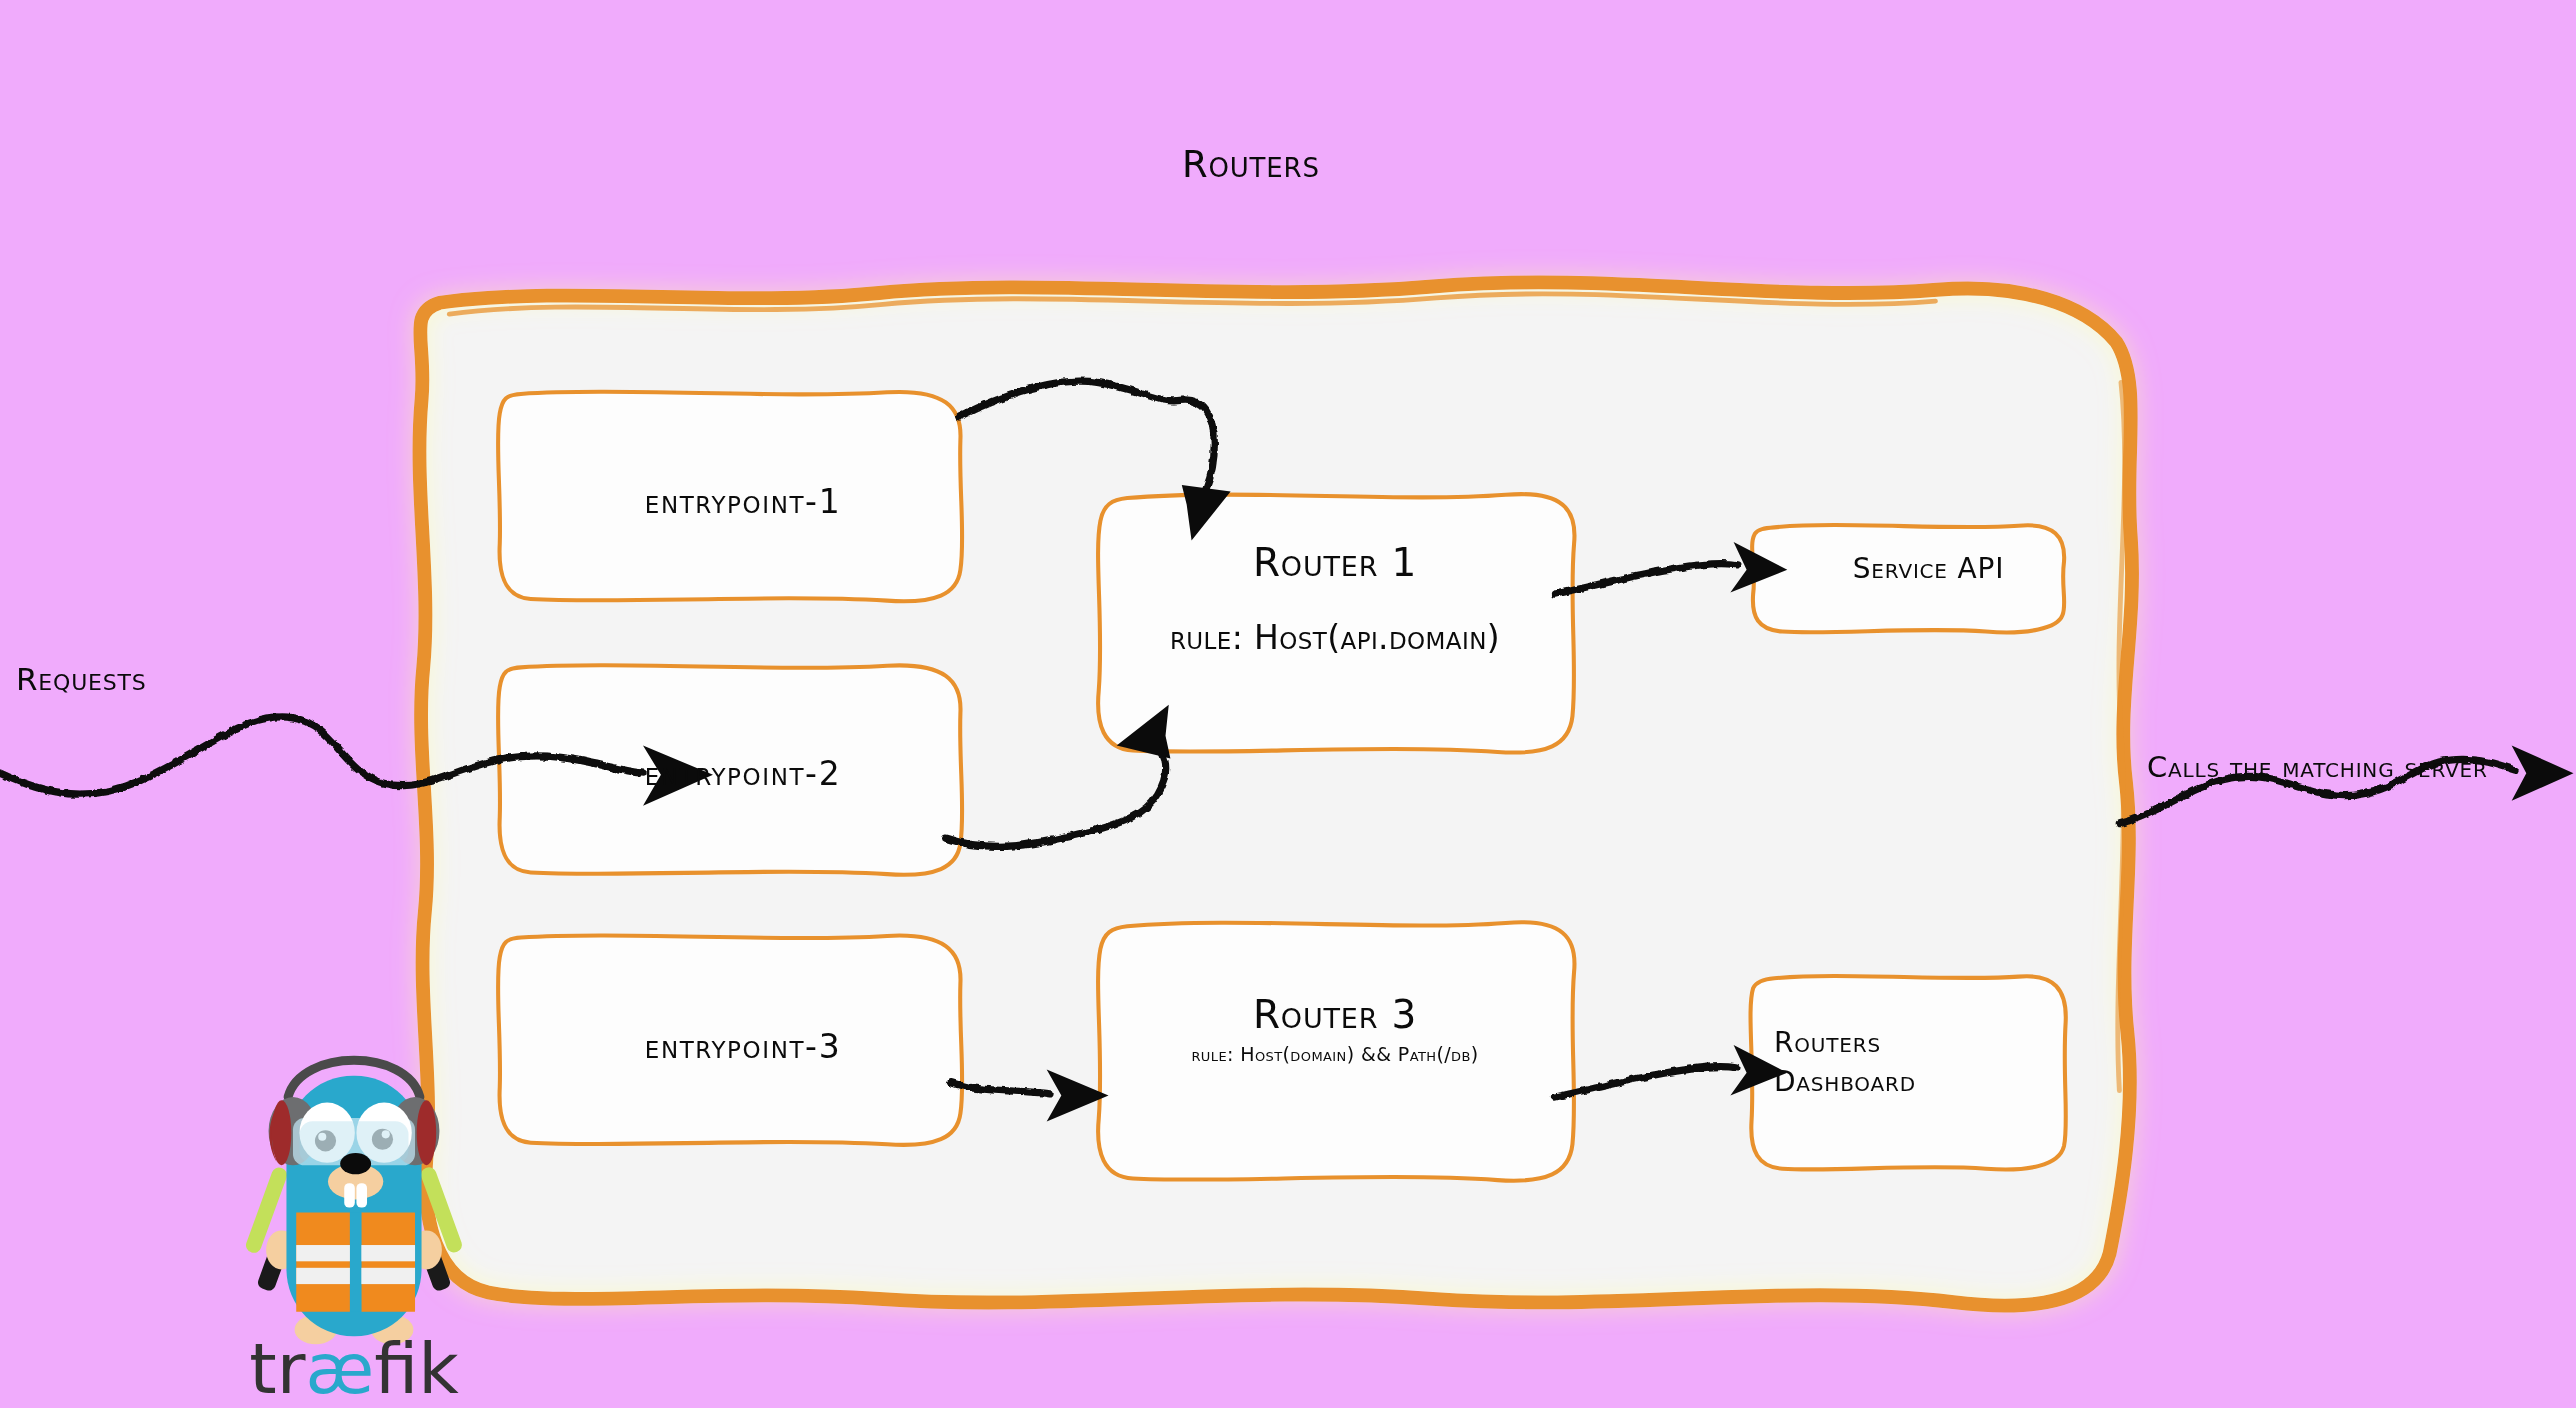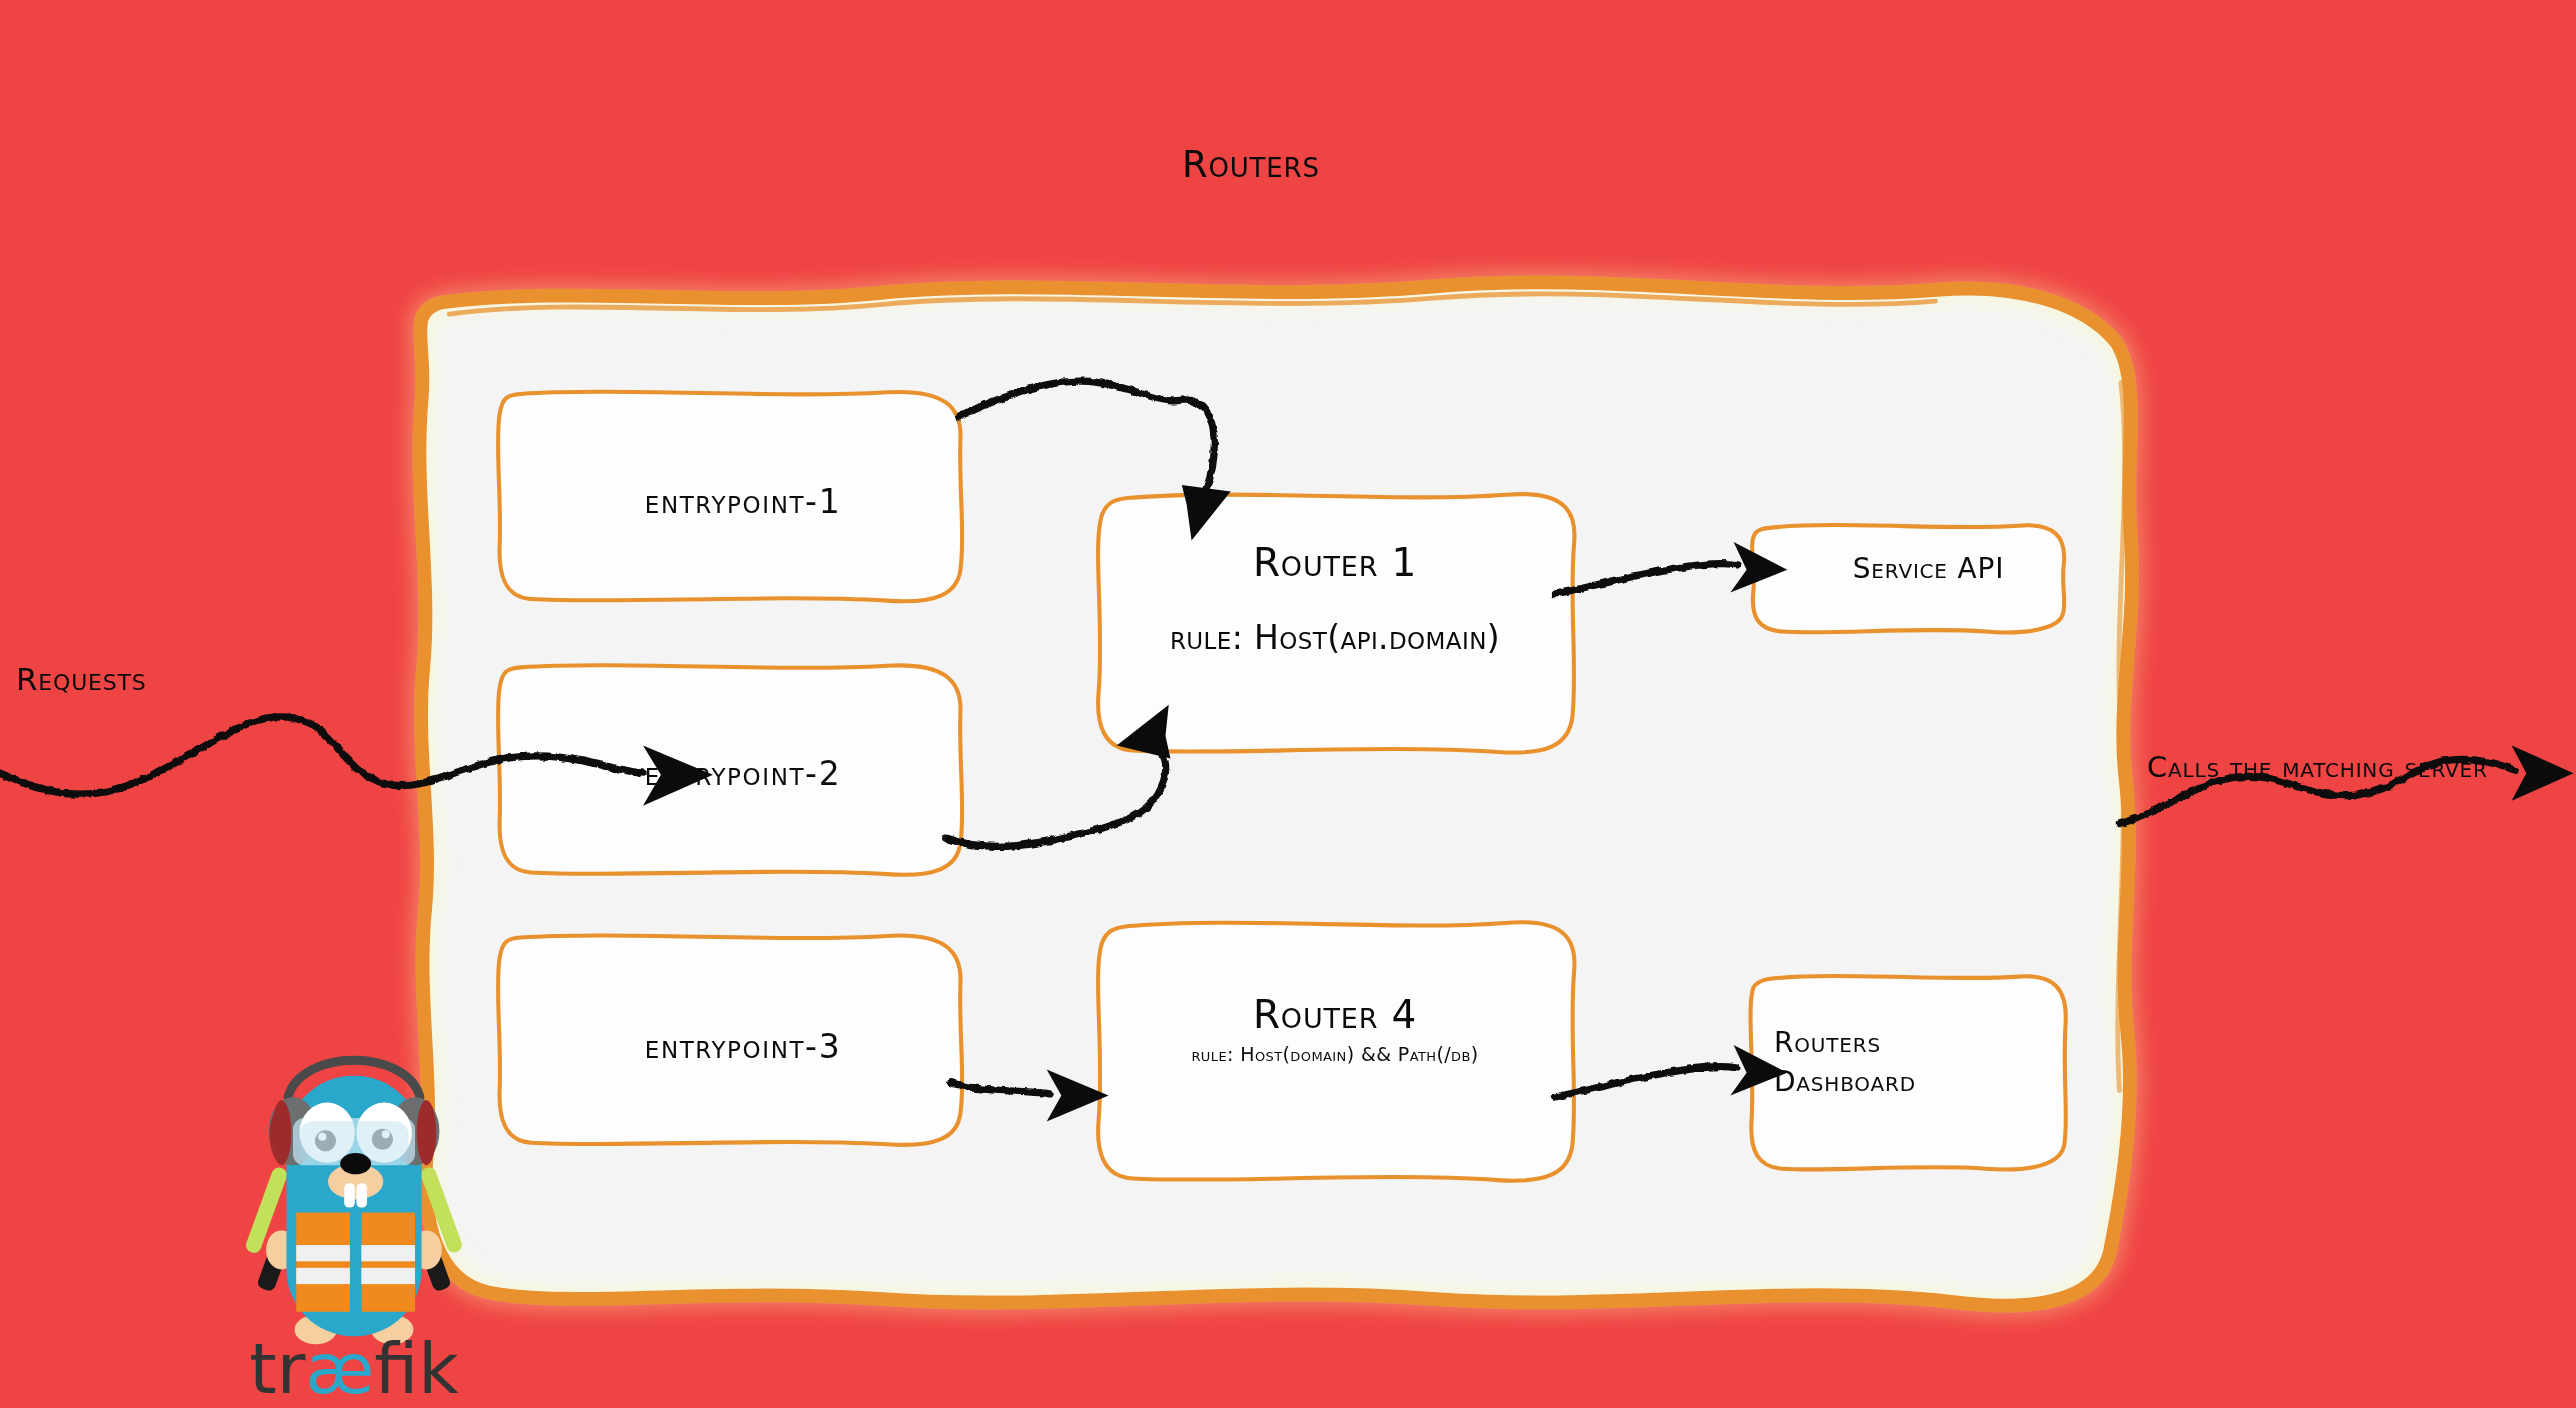--- a/index.html
+++ b/index.html
@@ -2,21 +2,21 @@
 <html style="font-size:13px"><head>
 <meta charset="utf-8">
 <style>
   * { box-sizing: border-box; margin: 0; padding: 0; }
   html, body {
     width: 2576px; height: 1408px;
     background: #ffffff;
     font-family: "DejaVu Sans", sans-serif;
     overflow: hidden;
   }
-  #stage { position: relative; width: 2576px; height: 1408px; background: #ef4444; }
+  #stage { position: relative; width: 2576px; height: 1408px; background: #f0abfc; }
 
   svg.layer { position: absolute; inset: 0; width: 2576px; height: 1408px; }
   #draw { z-index: 1; }
 
   .hand {
     font-family: "DejaVu Sans", sans-serif;
     font-variant: small-caps;
     letter-spacing: 0.8px;
     color: #0b0b0b;
     white-space: nowrap;
@@ -261,21 +261,21 @@
   <div class="box-text" id="ep3-text">
     <span class="hand ep-text">entrypoint-3</span>
   </div>
 
   <div class="box-text" id="r1-text">
     <span class="hand r-title">Router 1</span>
     <span class="hand r-line" style="margin-top:28px">rule: Host(api.domain)</span>
   </div>
 
   <div class="box-text" id="r2-text">
-    <span class="hand r-title">Router 4</span>
+    <span class="hand r-title">Router 3</span>
     <span class="hand r2-line">rule: Host(domain) &amp;&amp; Path(/db)</span>
   </div>
 
   <div class="box-text" id="svc1-text">
     <span class="hand svc-text">Service API</span>
   </div>
 
   <div class="box-text" id="svc2-text">
     <span class="hand svc-text" style="align-self:flex-start">Routers</span>
     <span class="hand svc-text" style="align-self:flex-start">Dashboard</span>

